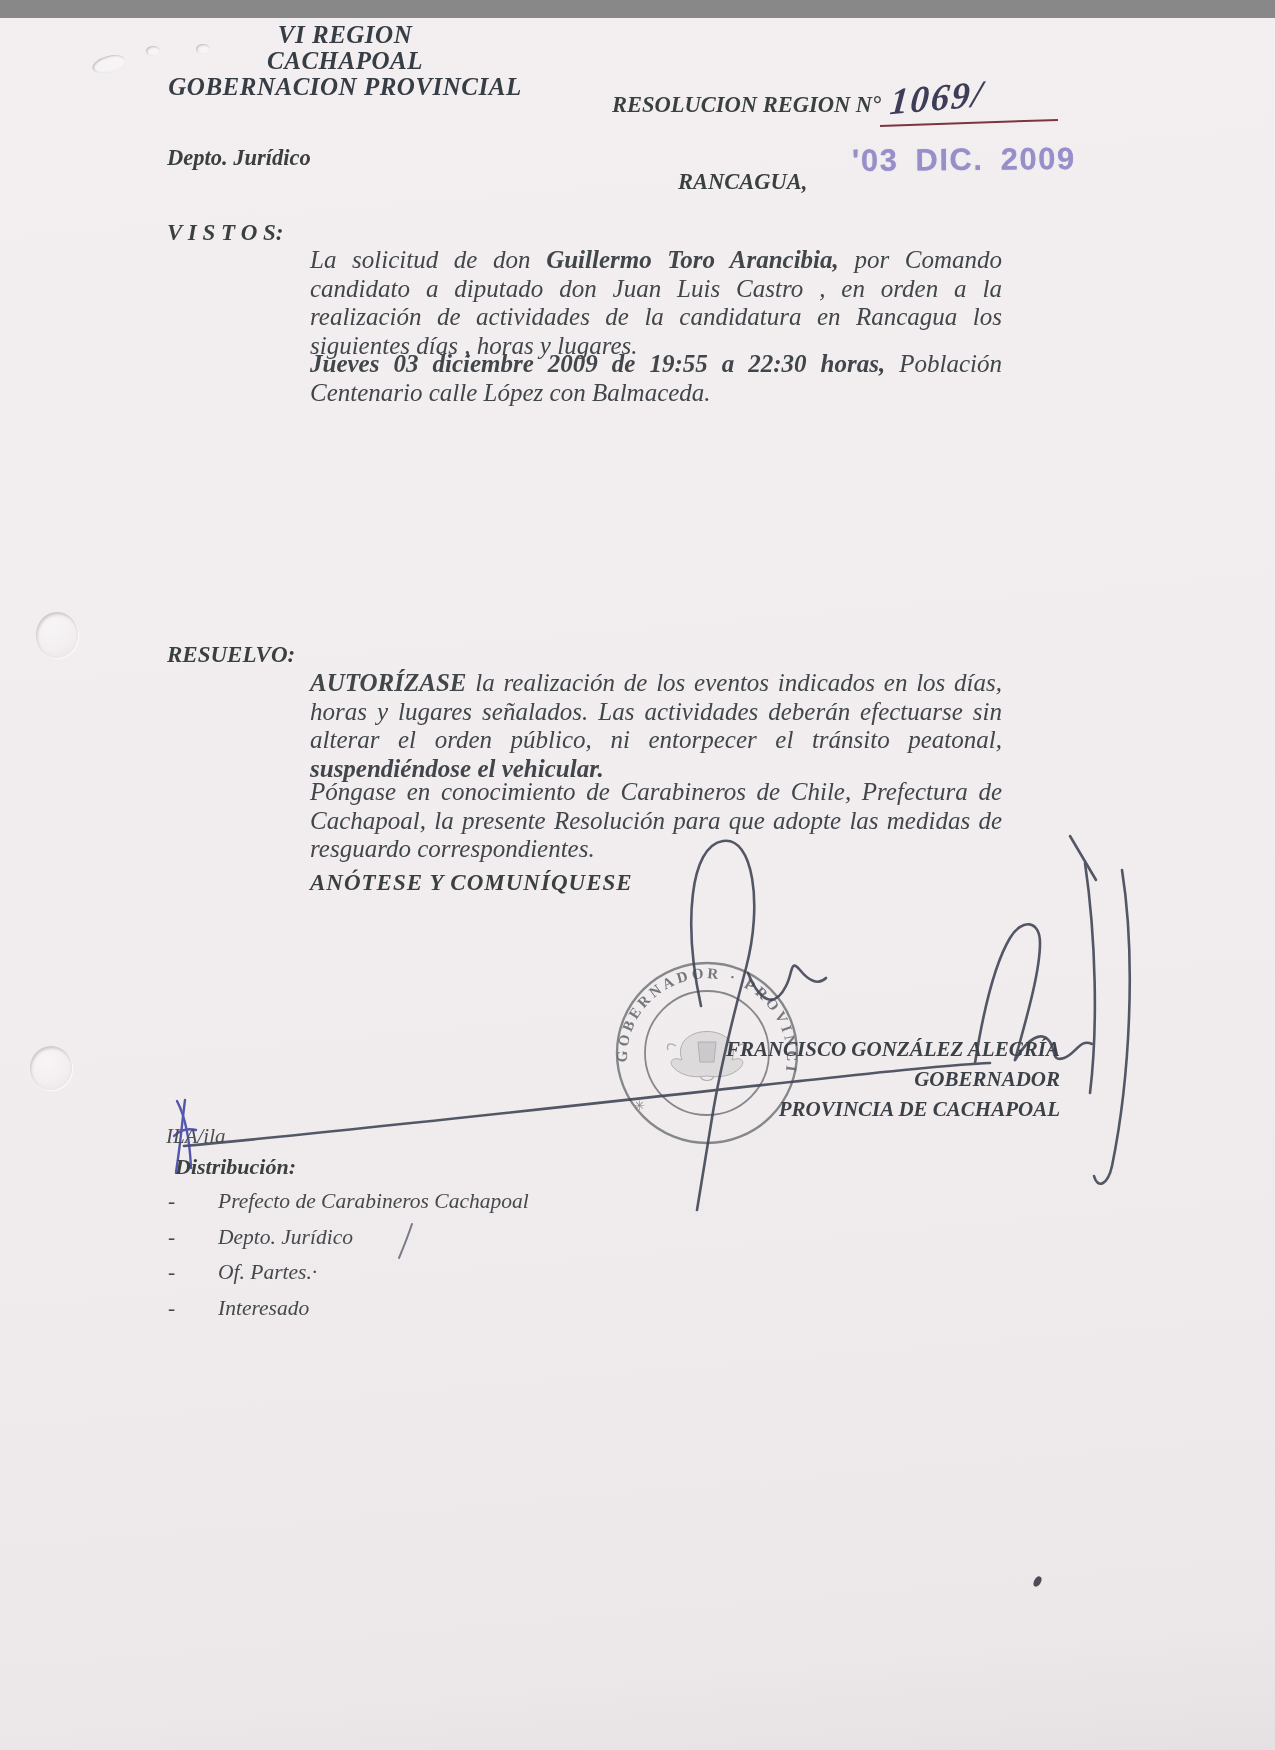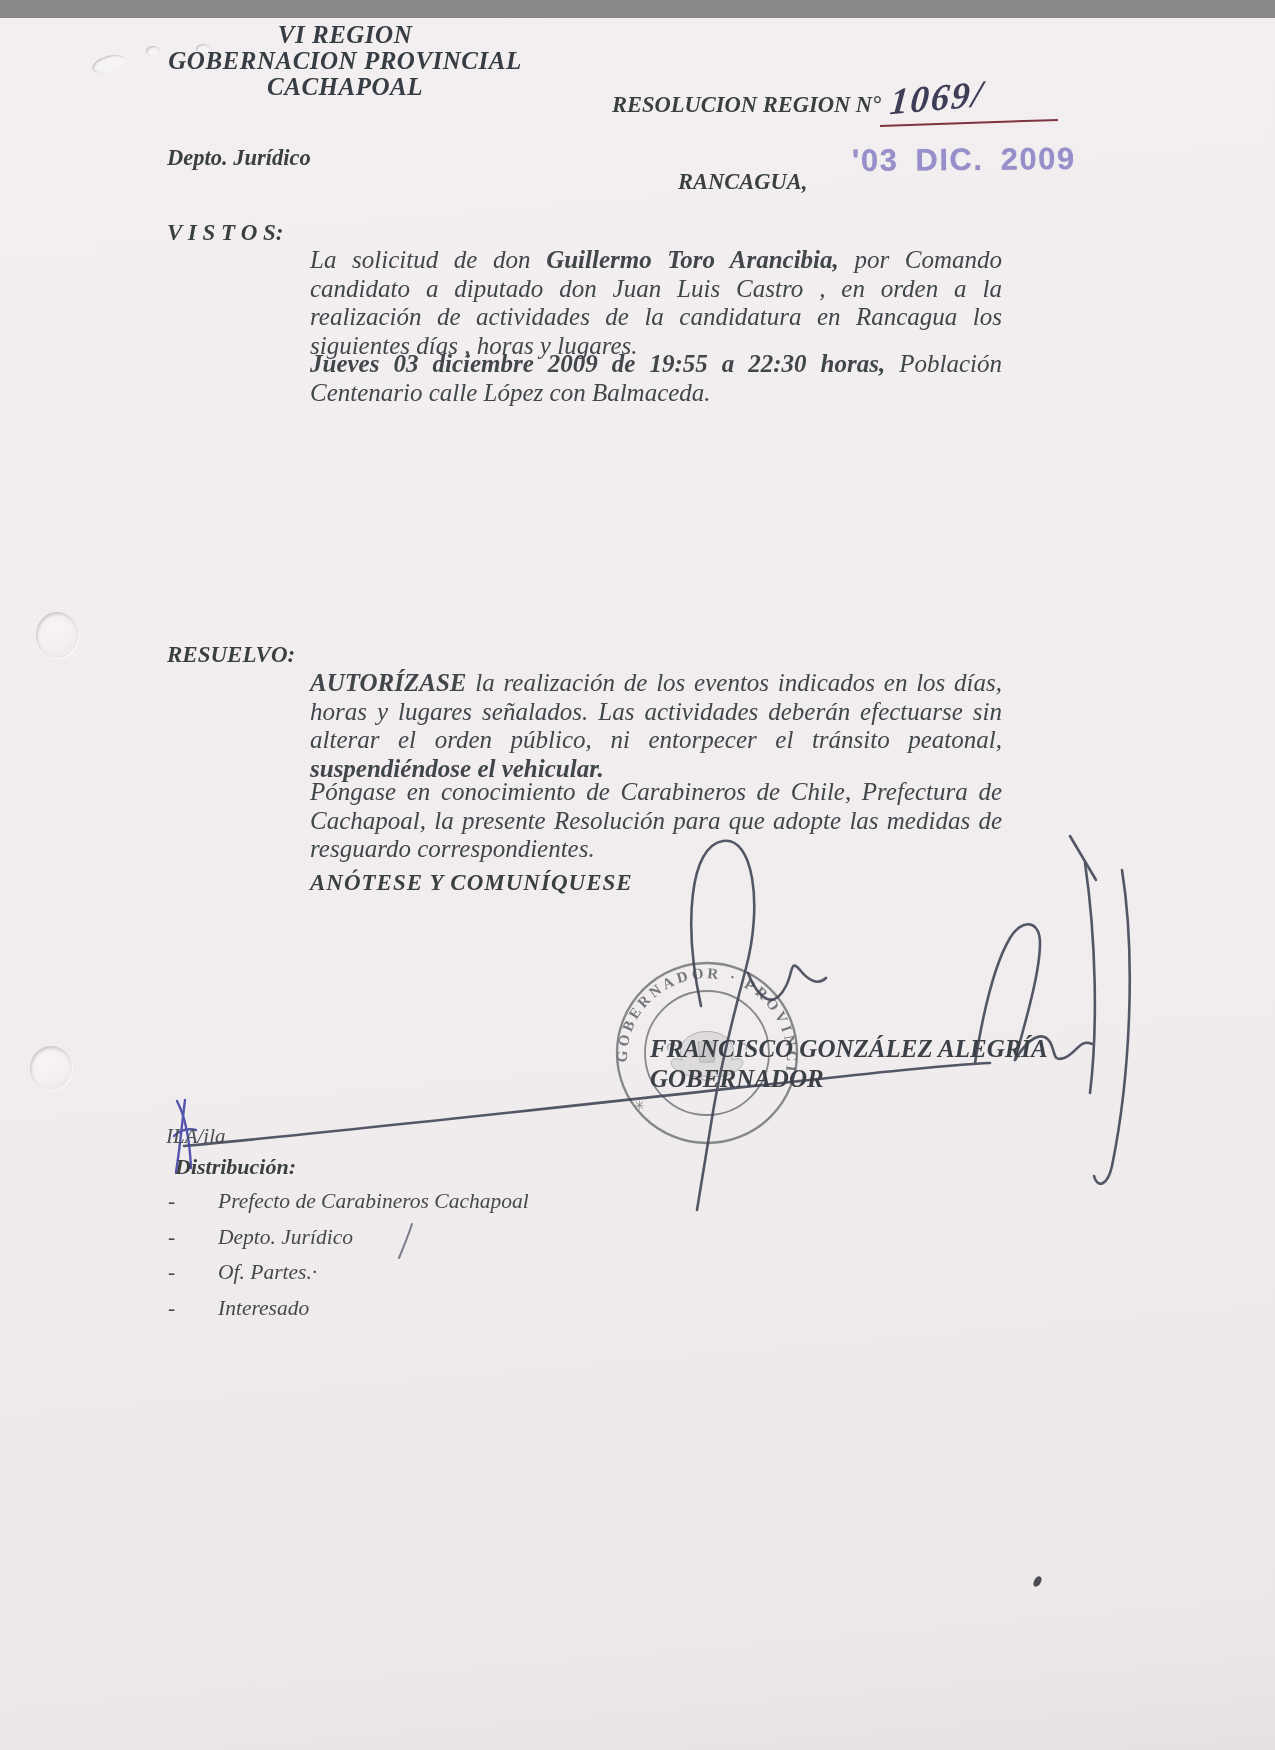--- a/index.html
+++ b/index.html
@@ -24,22 +24,22 @@
     text-shadow:0 0 1px rgba(138,130,196,.6);transform:rotate(-0.5deg);}
   .vistos-h{left:167px;top:202px;}
   .p1{left:310px;top:228px;}
   .p2{left:310px;top:332px;}
   .p3{left:310px;top:417px;}
   .p4{left:335px;top:553px;width:660px;text-align:left;}
   .resuelvo-h{left:167px;top:624px;}
   .p5{left:310px;top:651px;}
   .p6{left:310px;top:760px;}
   .closing{left:310px;top:852px;font-size:23px;letter-spacing:1px;}
-  .sig-block{left:650px;top:1016px;width:410px;text-align:left;font-weight:bold;font-style:italic;
-    font-size:25px;line-height:30px;color:#3b4147;}
+  .sig-block{left:650px;top:1016px;width:410px;text-align:right;font-weight:bold;font-style:italic;
+    font-size:21px;line-height:30px;color:#3b4147;}
   .initials{left:166px;top:1106px;font-size:21px;font-style:italic;color:#4a4f52;}
   .dist-h{left:175px;top:1136px;font-size:22px;}
   .dist-list{left:168px;top:1170px;width:540px;font-style:italic;font-size:21.5px;color:#45494c;}
   .dist-row{display:flex;margin-bottom:8.5px;line-height:27px;}
   .dist-dash{width:50px;}
   .hole{position:absolute;border-radius:50%;background:radial-gradient(circle at 40% 35%,#f8f5f6 0%,#f3eff0 55%,#e7e2e4 100%);
     box-shadow:inset 1px 2px 3px rgba(150,140,145,.45), 1px 1px 1px rgba(255,255,255,.8);}
   .hole1{left:36px;top:594px;width:42px;height:46px;}
   .hole2{left:30px;top:1028px;width:42px;height:44px;}
   .dent{position:absolute;border-radius:50%;background:#f7f4f5;box-shadow:inset 1px 1px 2px rgba(140,130,135,.5);}
@@ -52,22 +52,22 @@
 <div class="page">
 
   <div class="hole hole1"></div>
   <div class="hole hole2"></div>
   <div class="dent" style="left:92px;top:38px;width:34px;height:16px;transform:rotate(-15deg);"></div>
   <div class="dent" style="left:146px;top:28px;width:14px;height:10px;"></div>
   <div class="dent" style="left:196px;top:26px;width:14px;height:10px;"></div>
 
   <div class="abs letterhead">
     <div>VI REGION</div>
+    <div>CACHAPOAL</div>
     <div>GOBERNACION PROVINCIAL</div>
-    <div>CACHAPOAL</div>
   </div>
 
   <div class="abs head res-label">RESOLUCION REGION N°</div>
   <div class="abs hand-num">1069/</div>
   <div class="abs num-underline"></div>
 
   <div class="abs head dept">Depto. Jurídico</div>
   <div class="abs head city">RANCAGUA,</div>
   <div class="abs date-stamp">'03 DIC. 2009</div>
 
@@ -134,20 +134,21 @@
       <path d="M 54 328 C 60 322 68 320 76 322"></path>
     </g>
     <g stroke="#5a5f72" stroke-width="2" fill="none" stroke-linecap="round" opacity="0.8">
       <path d="M 279 450 C 284 438 288 428 292 416"></path>
     </g>
   </svg>
 
   <div class="abs sig-block">
     <div>FRANCISCO GONZÁLEZ ALEGRÍA</div>
     <div>GOBERNADOR</div>
+    <div>PROVINCIA DE CACHAPOAL</div>
   </div>
 
   <div class="abs initials">ILA/ila</div>
   <div class="abs head dist-h">Distribución:</div>
 
   <div class="abs dist-list">
     <div class="dist-row">
       <span class="dist-dash">-</span>
       <span>Prefecto de Carabineros Cachapoal</span>
     </div>

